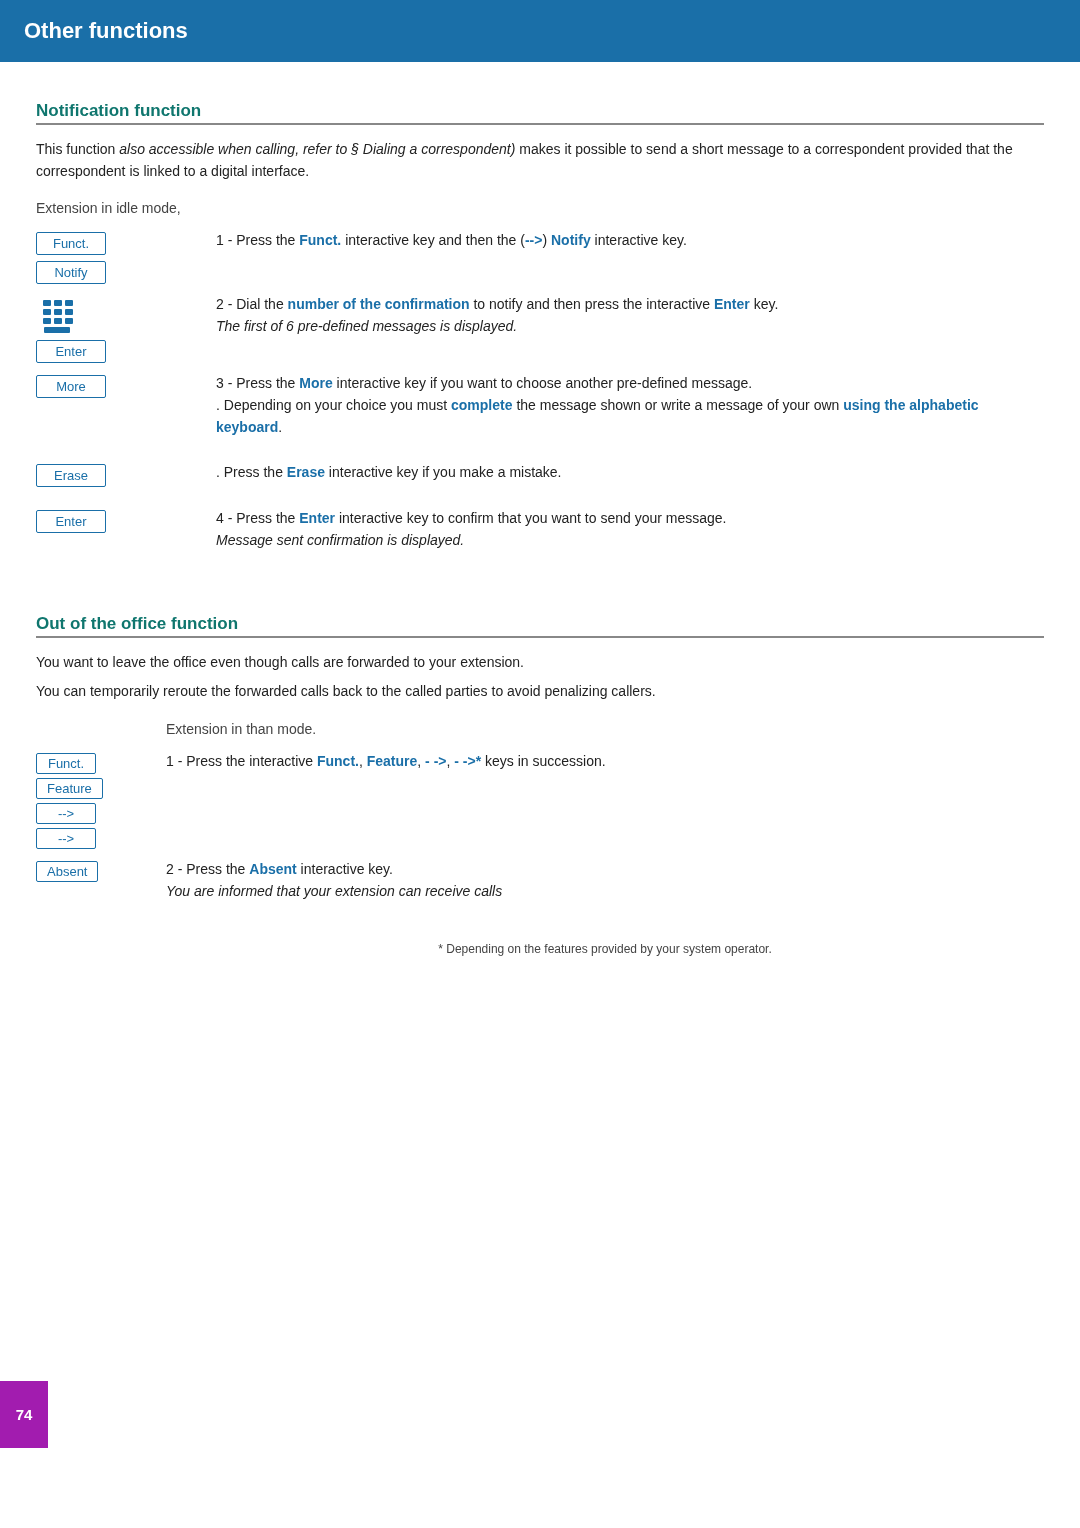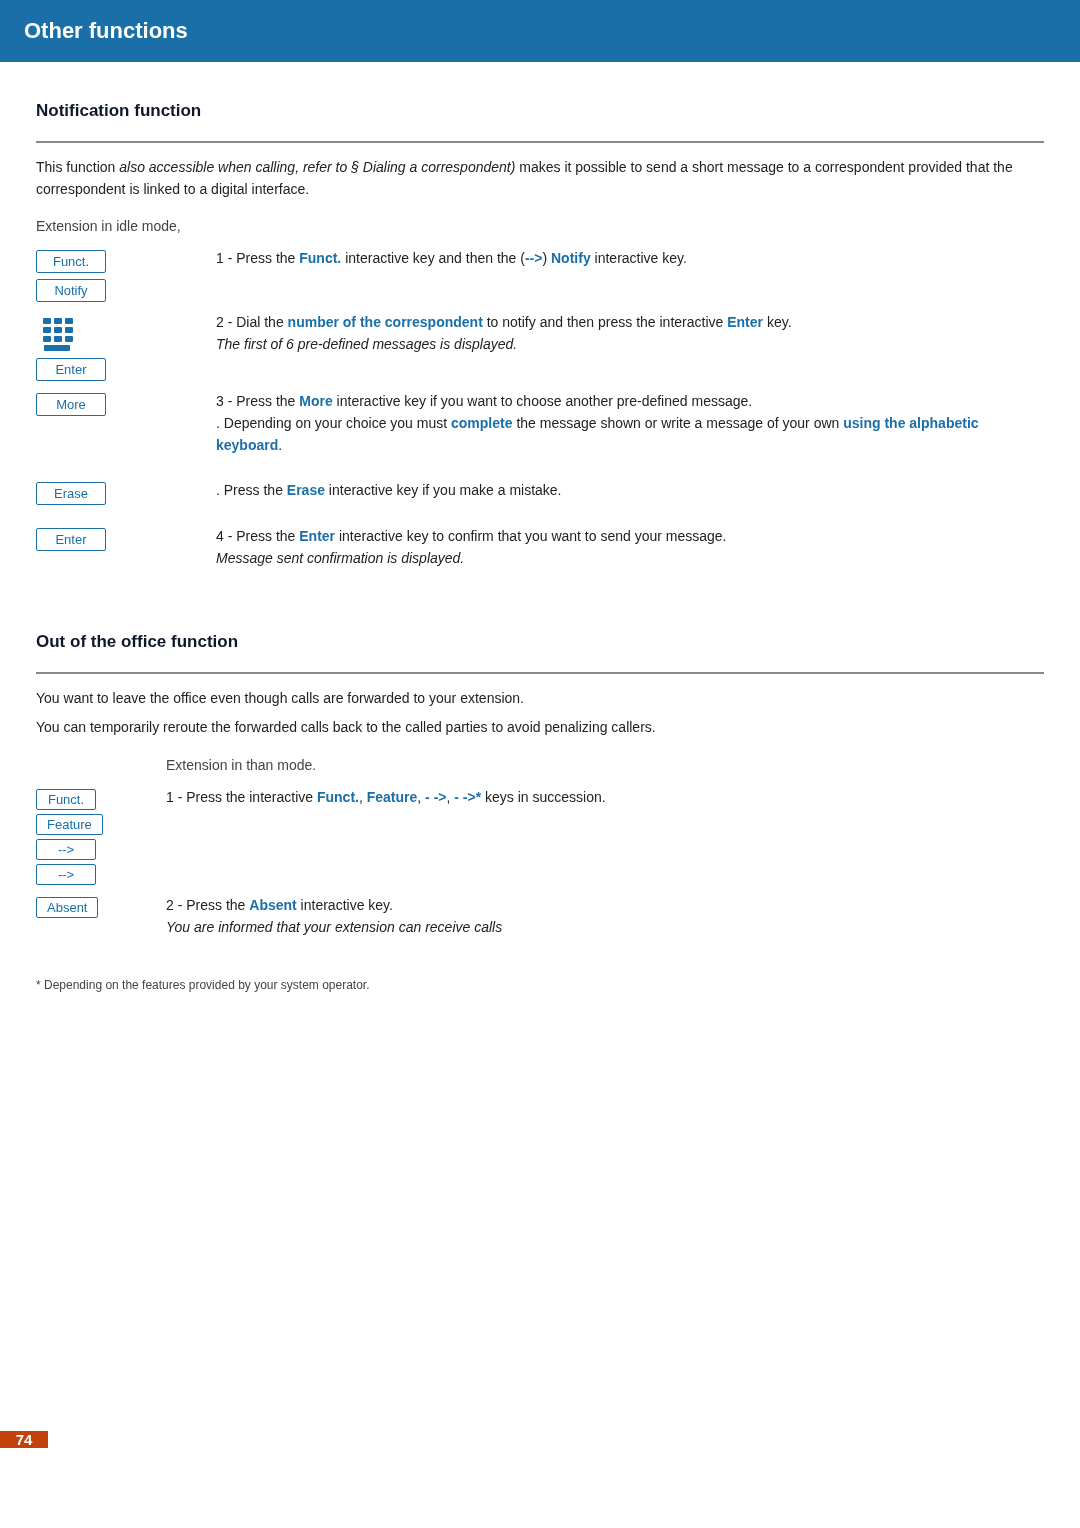--- a/index.html
+++ b/index.html
@@ -26,23 +26,23 @@
 
     
     .content {
       padding: 28px 36px 36px 36px;
     }
 
     
     .section-title {
       font-size: 17px;
       font-weight: bold;
-      color: #0f172a;
+      color: #0f766e;
       border-bottom: 2px solid #888;
-      padding-bottom: 20px;
+      padding-bottom: 2px;
       margin-bottom: 14px;
     }
 
     
     .intro-text {
       font-size: 14px;
       line-height: 1.55;
       margin-bottom: 18px;
     }
     .intro-text em {
@@ -134,25 +134,25 @@
     .section-sep {
       margin-top: 48px;
       margin-bottom: 0;
     }
 
     
     .page-number-badge {
       position: fixed;
       bottom: 80px;
       left: 0;
-      background: #c2410c;
+      background: #a21caf;
       color: #fff;
       font-weight: bold;
       font-size: 15px;
-      padding: 0 14px;
+      padding: 25px 14px;
       width: 48px;
       text-align: center;
     }
 
     
     .footnote {
       font-size: 12px;
       color: #444;
       margin-top: 10px;
     }
@@ -233,21 +233,21 @@
           </div>
           <div class="keypad-row">
             <div class="keypad-dot" style="width:26px;"></div>
               <div class="keypad-dot" style="width:0;"></div>
           </div>
         </div>
         <span class="key-btn">Enter</span>
       </div>
       <div class="desc-col">
         <div class="step-block">
-          <p>2 - Dial the <span class="bold-blue">number of the correspondent</span> to notify and then press the interactive <span class="bold-blue">Enter</span> key.</p>
+          <p>2 - Dial the <span class="bold-blue">number of the confirmation</span> to notify and then press the interactive <span class="bold-blue">Enter</span> key.</p>
           <p class="italic">The first of 6 pre-defined messages is displayed.</p>
         </div>
       </div>
     </div>
 
     <div class="steps-area">
       <div class="keys-col">
         <span class="key-btn">More</span>
       </div>
       <div class="desc-col">
@@ -314,21 +314,21 @@
         <span class="key-btn-sm">Absent</span>
       </div>
       <div class="desc-col">
         <div class="step-block">
           <p>2 - Press the <span class="bold-blue">Absent</span> interactive key.</p>
           <p class="italic">You are informed that your extension can receive calls</p>
         </div>
       </div>
     </div>
 
-    <div style="display:flex; flex-direction:column; margin-top:16px;">
+    <div style="display:flex; flex-direction:row; margin-top:16px;justify-content:center;">
       <div style="width:130px;"></div>
       <p class="footnote">* Depending on the features provided by your system operator.</p>
     </div>
   </div>
 
 </div>
 
 <div class="page-number-badge">
   <span>74</span>
 </div>

